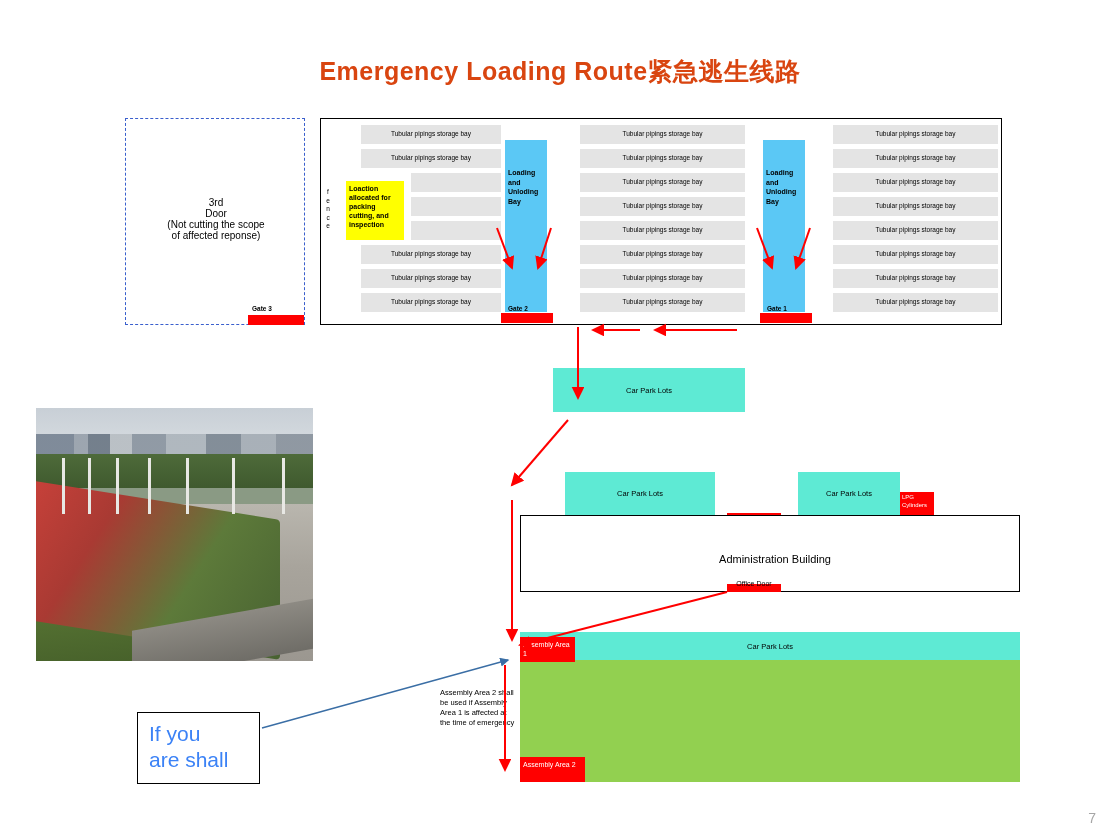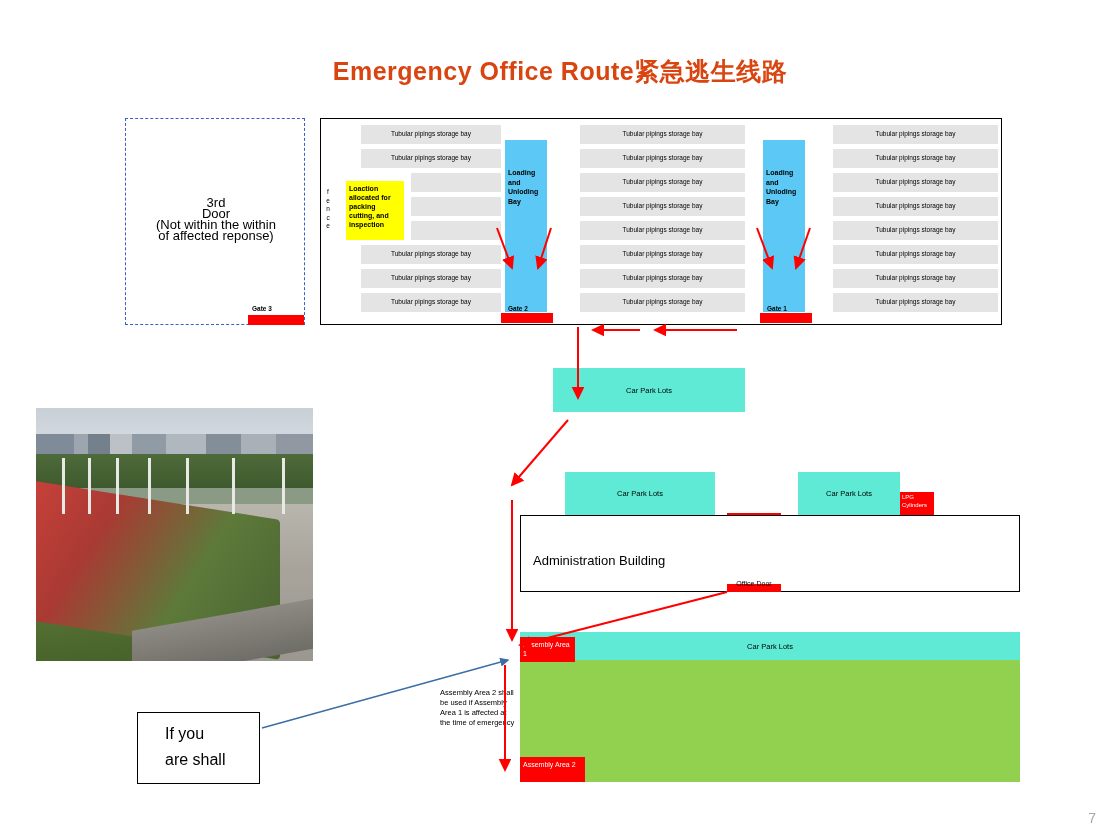--- a/index.html
+++ b/index.html
@@ -41,21 +41,21 @@
     border: 1px dashed #3a5fcd;
     box-sizing: border-box;
     background: #ffffff;
   }
   .third-party-label {
     position: absolute;
     left: 0;
     top: 78px;
     width: 180px;
     text-align: center;
-    font-size: 13px;
+    font-size: 10px;
     line-height: 11px;
     color: #000;
   }
   .warehouse-box {
     position: absolute;
     left: 320px;
     top: 118px;
     width: 682px;
     height: 207px;
     border: 1.5px solid #000;
@@ -185,25 +185,25 @@
     left: 520px;
     top: 515px;
     width: 500px;
     height: 77px;
     border: 1.5px solid #000;
     background: #ffffff;
     box-sizing: border-box;
   }
   .admin-label {
     position: absolute;
-    left: 12px;
+    left: 4px;
     top: 37px;
     width: 500px;
-    text-align: left;
-    font-size: 13px;
+    text-align: center;
+    font-size: 11px;
     color: #000;
   }
   .door {
     position: absolute;
     background: #ff0000;
     height: 8px;
   }
   .door-label {
     position: absolute;
     font-size: 7px;
@@ -248,51 +248,51 @@
   }
   .callout {
     position: absolute;
     left: 137px;
     top: 712px;
     width: 123px;
     height: 72px;
     border: 1.5px solid #000;
     background: #ffffff;
     box-sizing: border-box;
-    padding: 8px 0 0 27px;
-    font-size: 16px;
+    padding: 8px 0 0 11px;
+    font-size: 21px;
     line-height: 26px;
-    color: #000000;
+    color: #3b82f6;
   }
   .page-number {
     position: absolute;
     right: 24px;
     bottom: 14px;
     font-size: 14px;
     color: #a6a6a6;
   }
   svg.overlay {
     position: absolute;
     left: 0; top: 0;
     width: 1120px; height: 840px;
     pointer-events: none;
   }
 </style>
 </head>
 <body>
 
 <div class="slide">
 
-  <div class="title">Emergency Office Route紧急逃生线路</div>
+  <div class="title">Emergency Loading Route紧急逃生线路</div>
 
   <div class="third-party-box">
     <div class="third-party-label">
       <div>3rd</div>
       <div>Door</div>
-      <div>(Not within the within</div>
+      <div>(Not cutting the scope</div>
       <div>of affected reponse)</div>
     </div>
   </div>
   <div class="gate" style="left:248px; top:315px; width:56px;"></div>
   <div class="gate-label" style="left:252px; top:305px;">Gate 3</div>
 
   <div class="warehouse-box"></div>
 
   <div class="fence-label">
     <div>f</div>

